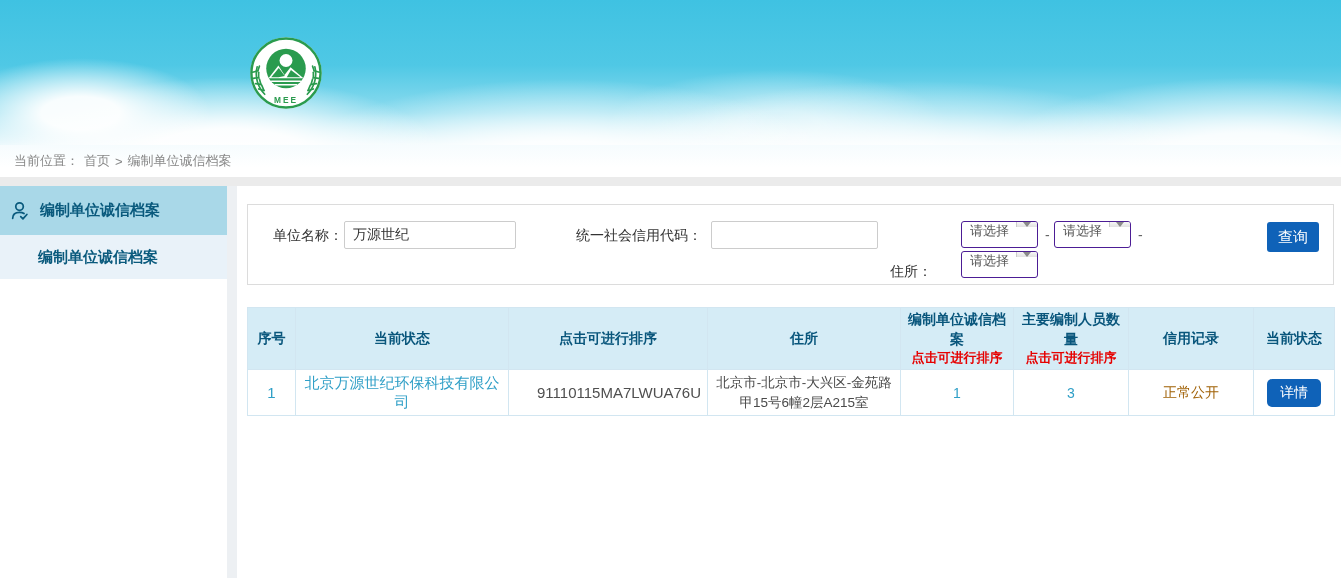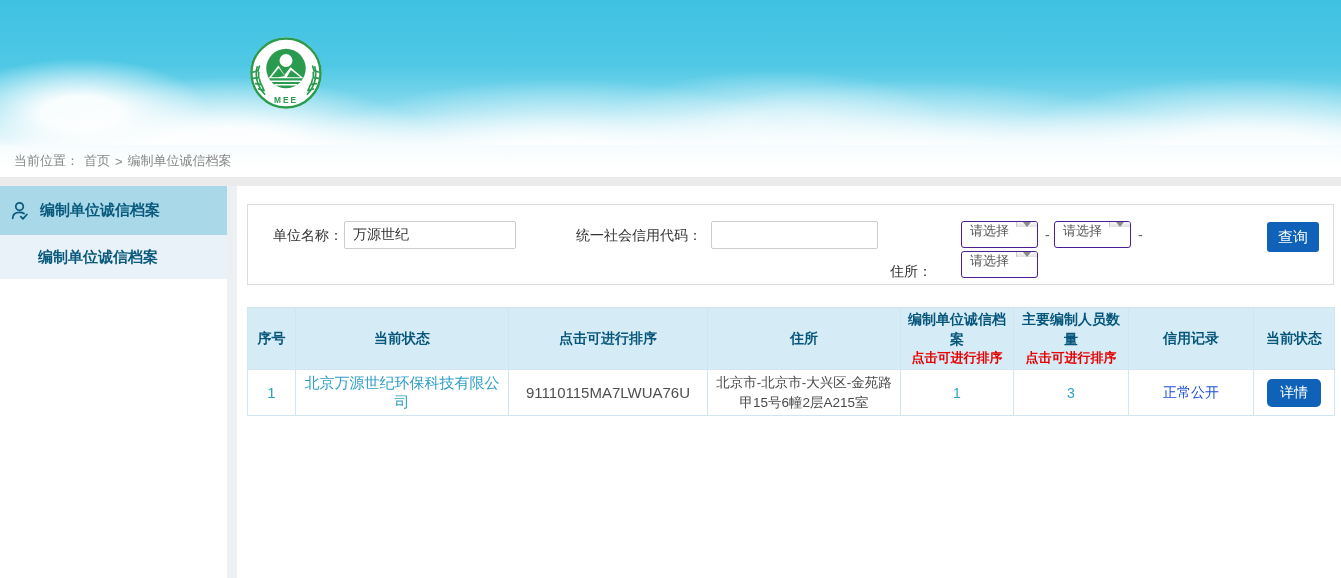--- a/index.html
+++ b/index.html
@@ -86,24 +86,24 @@
     border:1px solid #d2e6f1; text-align:center; vertical-align:middle;
   }
   .result-table th{
     background:#d5ecf6; color:#09567c; font-size:14px; font-weight:bold;
     height:44px; line-height:1.4; padding:2px 4px;
   }
   .sort-hint{ display:block; color:#e60000; font-size:13px; font-weight:bold; }
   .result-table td{ height:46px; font-size:14px; color:#4a4a4a; padding:2px 6px; }
   td.c-index{ color:#2f9fc7; font-size:15px; }
   .company-link{ color:#2f9fc7; font-size:15px; cursor:pointer; text-decoration:none; }
-  td.c-code{ font-size:15px; color:#4f4f4f; }
+  td.c-code{ font-size:15px; color:#4f4f4f;text-align:right; }
   td.c-addr{ font-size:13.5px; line-height:1.5; }
   .count-link{ color:#2f9fc7; cursor:pointer; }
-  td.c-status{ color:#1d4ed8; }
+  td.c-status{ color:#a16207; }
   .btn-detail{
     background:#0f62b8; color:#fff; font-size:14px; border:none; border-radius:5px;
     padding:5px 13px; cursor:pointer; font-family:Liberation Mono, monospace;
   }
 </style>
 </head>
 <body>
 
 <div class="banner">
   <svg class="banner-logo" viewBox="0 0 100 100">

